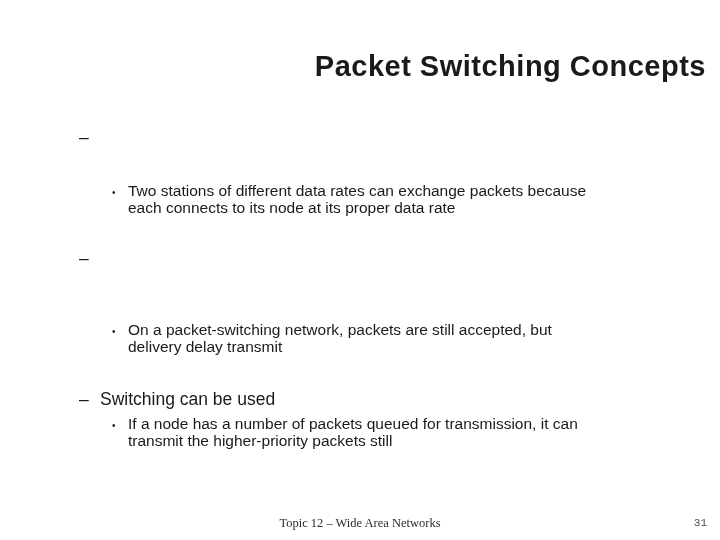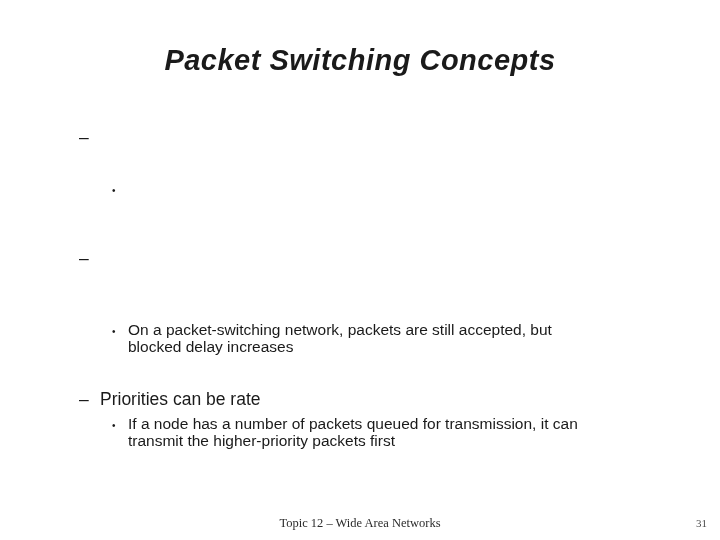--- a/index.html
+++ b/index.html
@@ -10,28 +10,27 @@
     background: #ffffff;
     overflow: hidden;
     font-family: "Liberation Sans", sans-serif;
     color: #1a1a1a;
   }
   .title {
     position: absolute;
     top: 36px;
     left: 0;
     right: 0;
-    margin: 8px;
-    text-align: center;
+    margin: 14px;
+    text-align: right;
     font-size: 29px;
     font-weight: bold;
     letter-spacing: 0.5px;
     color: #1a1a1a;
     font-family: "Liberation Sans", sans-serif;
-    font-style: italic;
   }
   .row {
     position: absolute;
     display: flex;
     align-items: baseline;
   }
   .row .text {
     white-space: pre-line;
   }
   .l1 { left: 79px; width: 600px; font-size: 17.5px; line-height: 18px; }
@@ -45,58 +44,60 @@
     bottom: 9px;
     text-align: center;
     font-family: "Liberation Serif", serif;
     font-size: 12.5px;
     color: #2b2b2b;
   }
   .pagenum {
     position: absolute;
     right: 13px;
     bottom: 11px;
-    font-family: Liberation Serif, serif;
+    font-family: Liberation Mono, monospace;
     font-size: 11px;
     color: #4d4d4d;
   }
 </style>
 </head>
 <body>
 
 <div class="slide">
 
   <h1 class="title">Packet Switching Concepts</h1>
 
   <div class="row l1" style="top:128px">
     <span class="marker">–</span>
   </div>
 
   <div class="row l2" style="top:182px">
     <span class="marker">•</span>
+    <span class="text">Two stations of different data rates can exchange packets because
+each connects to its node at its proper data rate</span>
   </div>
 
   <div class="row l1" style="top:249px">
     <span class="marker">–</span>
   </div>
 
   <div class="row l2" style="top:321px">
     <span class="marker">•</span>
     <span class="text">On a packet-switching network, packets are still accepted, but
-blocked delay increases</span>
+delivery delay transmit</span>
   </div>
 
   <div class="row l1" style="top:390px">
     <span class="marker">–</span>
-    <span class="text">Priorities can be rate</span>
+    <span class="text">Switching can be used</span>
   </div>
 
   <div class="row l2" style="top:415px">
     <span class="marker">•</span>
     <span class="text">If a node has a number of packets queued for transmission, it can
-transmit the higher-priority packets first</span>
+transmit the higher-priority packets still</span>
   </div>
 
   <div class="footer">Topic 12 – Wide Area Networks</div>
 
   <div class="pagenum">31</div>
 
 </div>
 
 </body></html>

